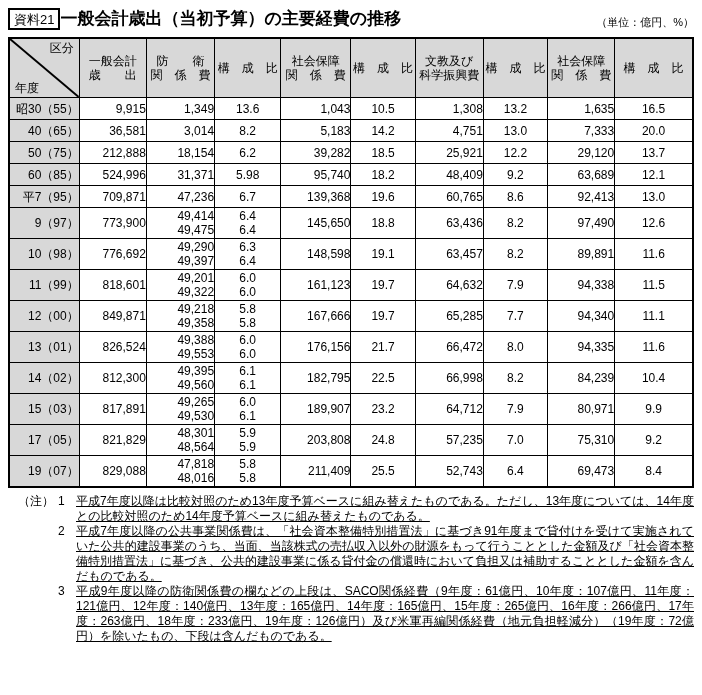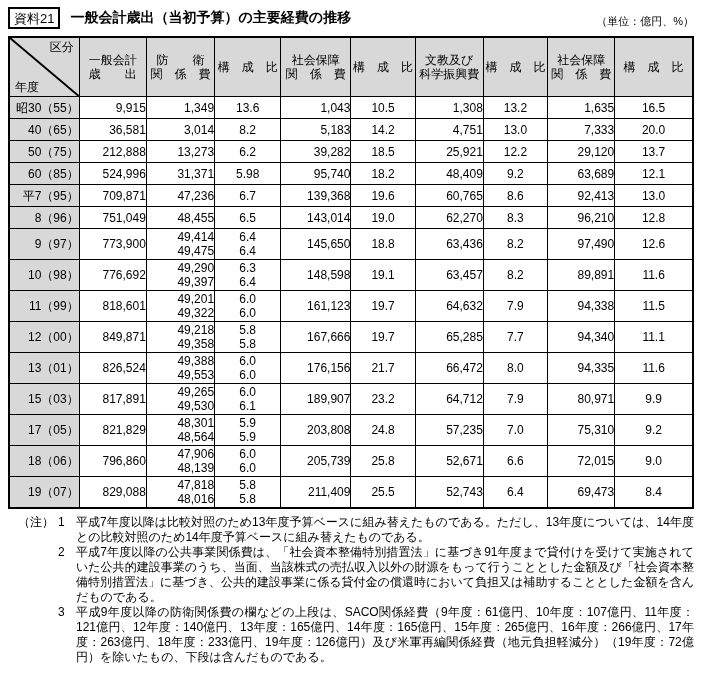--- a/index.html
+++ b/index.html
@@ -9,21 +9,21 @@
     color: #000;
   }
   .page { width: 702px; height: 508px; position: relative; padding-top: 7px; box-sizing: border-box; }
 
   
   .title-row { display: flex; align-items: center; margin: 0 8px 7px 8px; }
   .doc-label {
     border: 2px solid #000; padding: 2px 4px 1px 4px;
     font-size: 13px; line-height: 15px; white-space: nowrap;
   }
-  .page-title { font-weight: bold; font-size: 14px; margin-left: 10px; white-space: nowrap; }
+  .page-title { font-weight: bold; font-size: 17px; white-space: nowrap; }
   .unit-label { margin-left: auto; font-size: 11px; align-self: flex-end; position: relative; top: 0; white-space: nowrap; }
 
   
   table.main {
     margin-left: 8px; width: 686px;
     border-collapse: collapse; table-layout: fixed;
     border: 2px solid #000;
     font-size: 12px;
   }
   table.main th, table.main td {
@@ -51,21 +51,21 @@
   td.year-cell { background: #d8d8d8; text-align: right; padding-right: 6px; }
   td.num   { text-align: right; padding-right: 13px; }
   td.ratio { text-align: center; }
 
   
   .notes { display: flex; margin: 6px 8px 0 18px; font-size: 12px; line-height: 15px; }
   .notes-label { width: 40px; flex: none; }
   .notes-items { flex: 1; }
   .note-item { display: flex; }
   .note-num { width: 18px; flex: none; }
-  .note-text { flex: 1; text-align: justify; }
+  .note-text { flex: 1; text-align: justify; text-decoration: underline; }
 </style>
 </head>
 <body>
 
 <div class="page">
 
   <div class="title-row">
     <span class="doc-label">資料21</span>
     <span class="page-title">一般会計歳出（当初予算）の主要経費の推移</span>
     <span class="unit-label">（単位：億円、%）</span>
@@ -130,21 +130,21 @@
           <td class="num">5,183</td>
           <td class="ratio">14.2</td>
           <td class="num">4,751</td>
           <td class="ratio">13.0</td>
           <td class="num">7,333</td>
           <td class="ratio">20.0</td>
         </tr>
         <tr>
           <td class="year-cell">50（75）</td>
           <td class="num">212,888</td>
-          <td class="num">13,273</td>
+          <td class="num">18,154</td>
           <td class="ratio">6.2</td>
           <td class="num">39,282</td>
           <td class="ratio">18.5</td>
           <td class="num">25,921</td>
           <td class="ratio">12.2</td>
           <td class="num">29,120</td>
           <td class="ratio">13.7</td>
         </tr>
         <tr>
           <td class="year-cell">60（85）</td>
@@ -162,32 +162,20 @@
           <td class="year-cell">平7（95）</td>
           <td class="num">709,871</td>
           <td class="num">47,236</td>
           <td class="ratio">6.7</td>
           <td class="num">139,368</td>
           <td class="ratio">19.6</td>
           <td class="num">60,765</td>
           <td class="ratio">8.6</td>
           <td class="num">92,413</td>
           <td class="ratio">13.0</td>
-        </tr>
-        <tr>
-          <td class="year-cell">8（96）</td>
-          <td class="num">751,049</td>
-          <td class="num">48,455</td>
-          <td class="ratio">6.5</td>
-          <td class="num">143,014</td>
-          <td class="ratio">19.0</td>
-          <td class="num">62,270</td>
-          <td class="ratio">8.3</td>
-          <td class="num">96,210</td>
-          <td class="ratio">12.8</td>
         </tr>
         <tr>
           <td class="year-cell">9（97）</td>
           <td class="num">773,900</td>
           <td class="num">49,414
 49,475</td>
           <td class="ratio">6.4
 6.4</td>
           <td class="num">145,650</td>
           <td class="ratio">18.8</td>
@@ -246,20 +234,34 @@
           <td class="ratio">6.0
 6.0</td>
           <td class="num">176,156</td>
           <td class="ratio">21.7</td>
           <td class="num">66,472</td>
           <td class="ratio">8.0</td>
           <td class="num">94,335</td>
           <td class="ratio">11.6</td>
         </tr>
         <tr>
+          <td class="year-cell">14（02）</td>
+          <td class="num">812,300</td>
+          <td class="num">49,395
+49,560</td>
+          <td class="ratio">6.1
+6.1</td>
+          <td class="num">182,795</td>
+          <td class="ratio">22.5</td>
+          <td class="num">66,998</td>
+          <td class="ratio">8.2</td>
+          <td class="num">84,239</td>
+          <td class="ratio">10.4</td>
+        </tr>
+        <tr>
           <td class="year-cell">15（03）</td>
           <td class="num">817,891</td>
           <td class="num">49,265
 49,530</td>
           <td class="ratio">6.0
 6.1</td>
           <td class="num">189,907</td>
           <td class="ratio">23.2</td>
           <td class="num">64,712</td>
           <td class="ratio">7.9</td>
@@ -272,34 +274,20 @@
           <td class="num">48,301
 48,564</td>
           <td class="ratio">5.9
 5.9</td>
           <td class="num">203,808</td>
           <td class="ratio">24.8</td>
           <td class="num">57,235</td>
           <td class="ratio">7.0</td>
           <td class="num">75,310</td>
           <td class="ratio">9.2</td>
-        </tr>
-        <tr>
-          <td class="year-cell">18（06）</td>
-          <td class="num">796,860</td>
-          <td class="num">47,906
-48,139</td>
-          <td class="ratio">6.0
-6.0</td>
-          <td class="num">205,739</td>
-          <td class="ratio">25.8</td>
-          <td class="num">52,671</td>
-          <td class="ratio">6.6</td>
-          <td class="num">72,015</td>
-          <td class="ratio">9.0</td>
         </tr>
         <tr>
           <td class="year-cell">19（07）</td>
           <td class="num">829,088</td>
           <td class="num">47,818
 48,016</td>
           <td class="ratio">5.8
 5.8</td>
           <td class="num">211,409</td>
           <td class="ratio">25.5</td>

